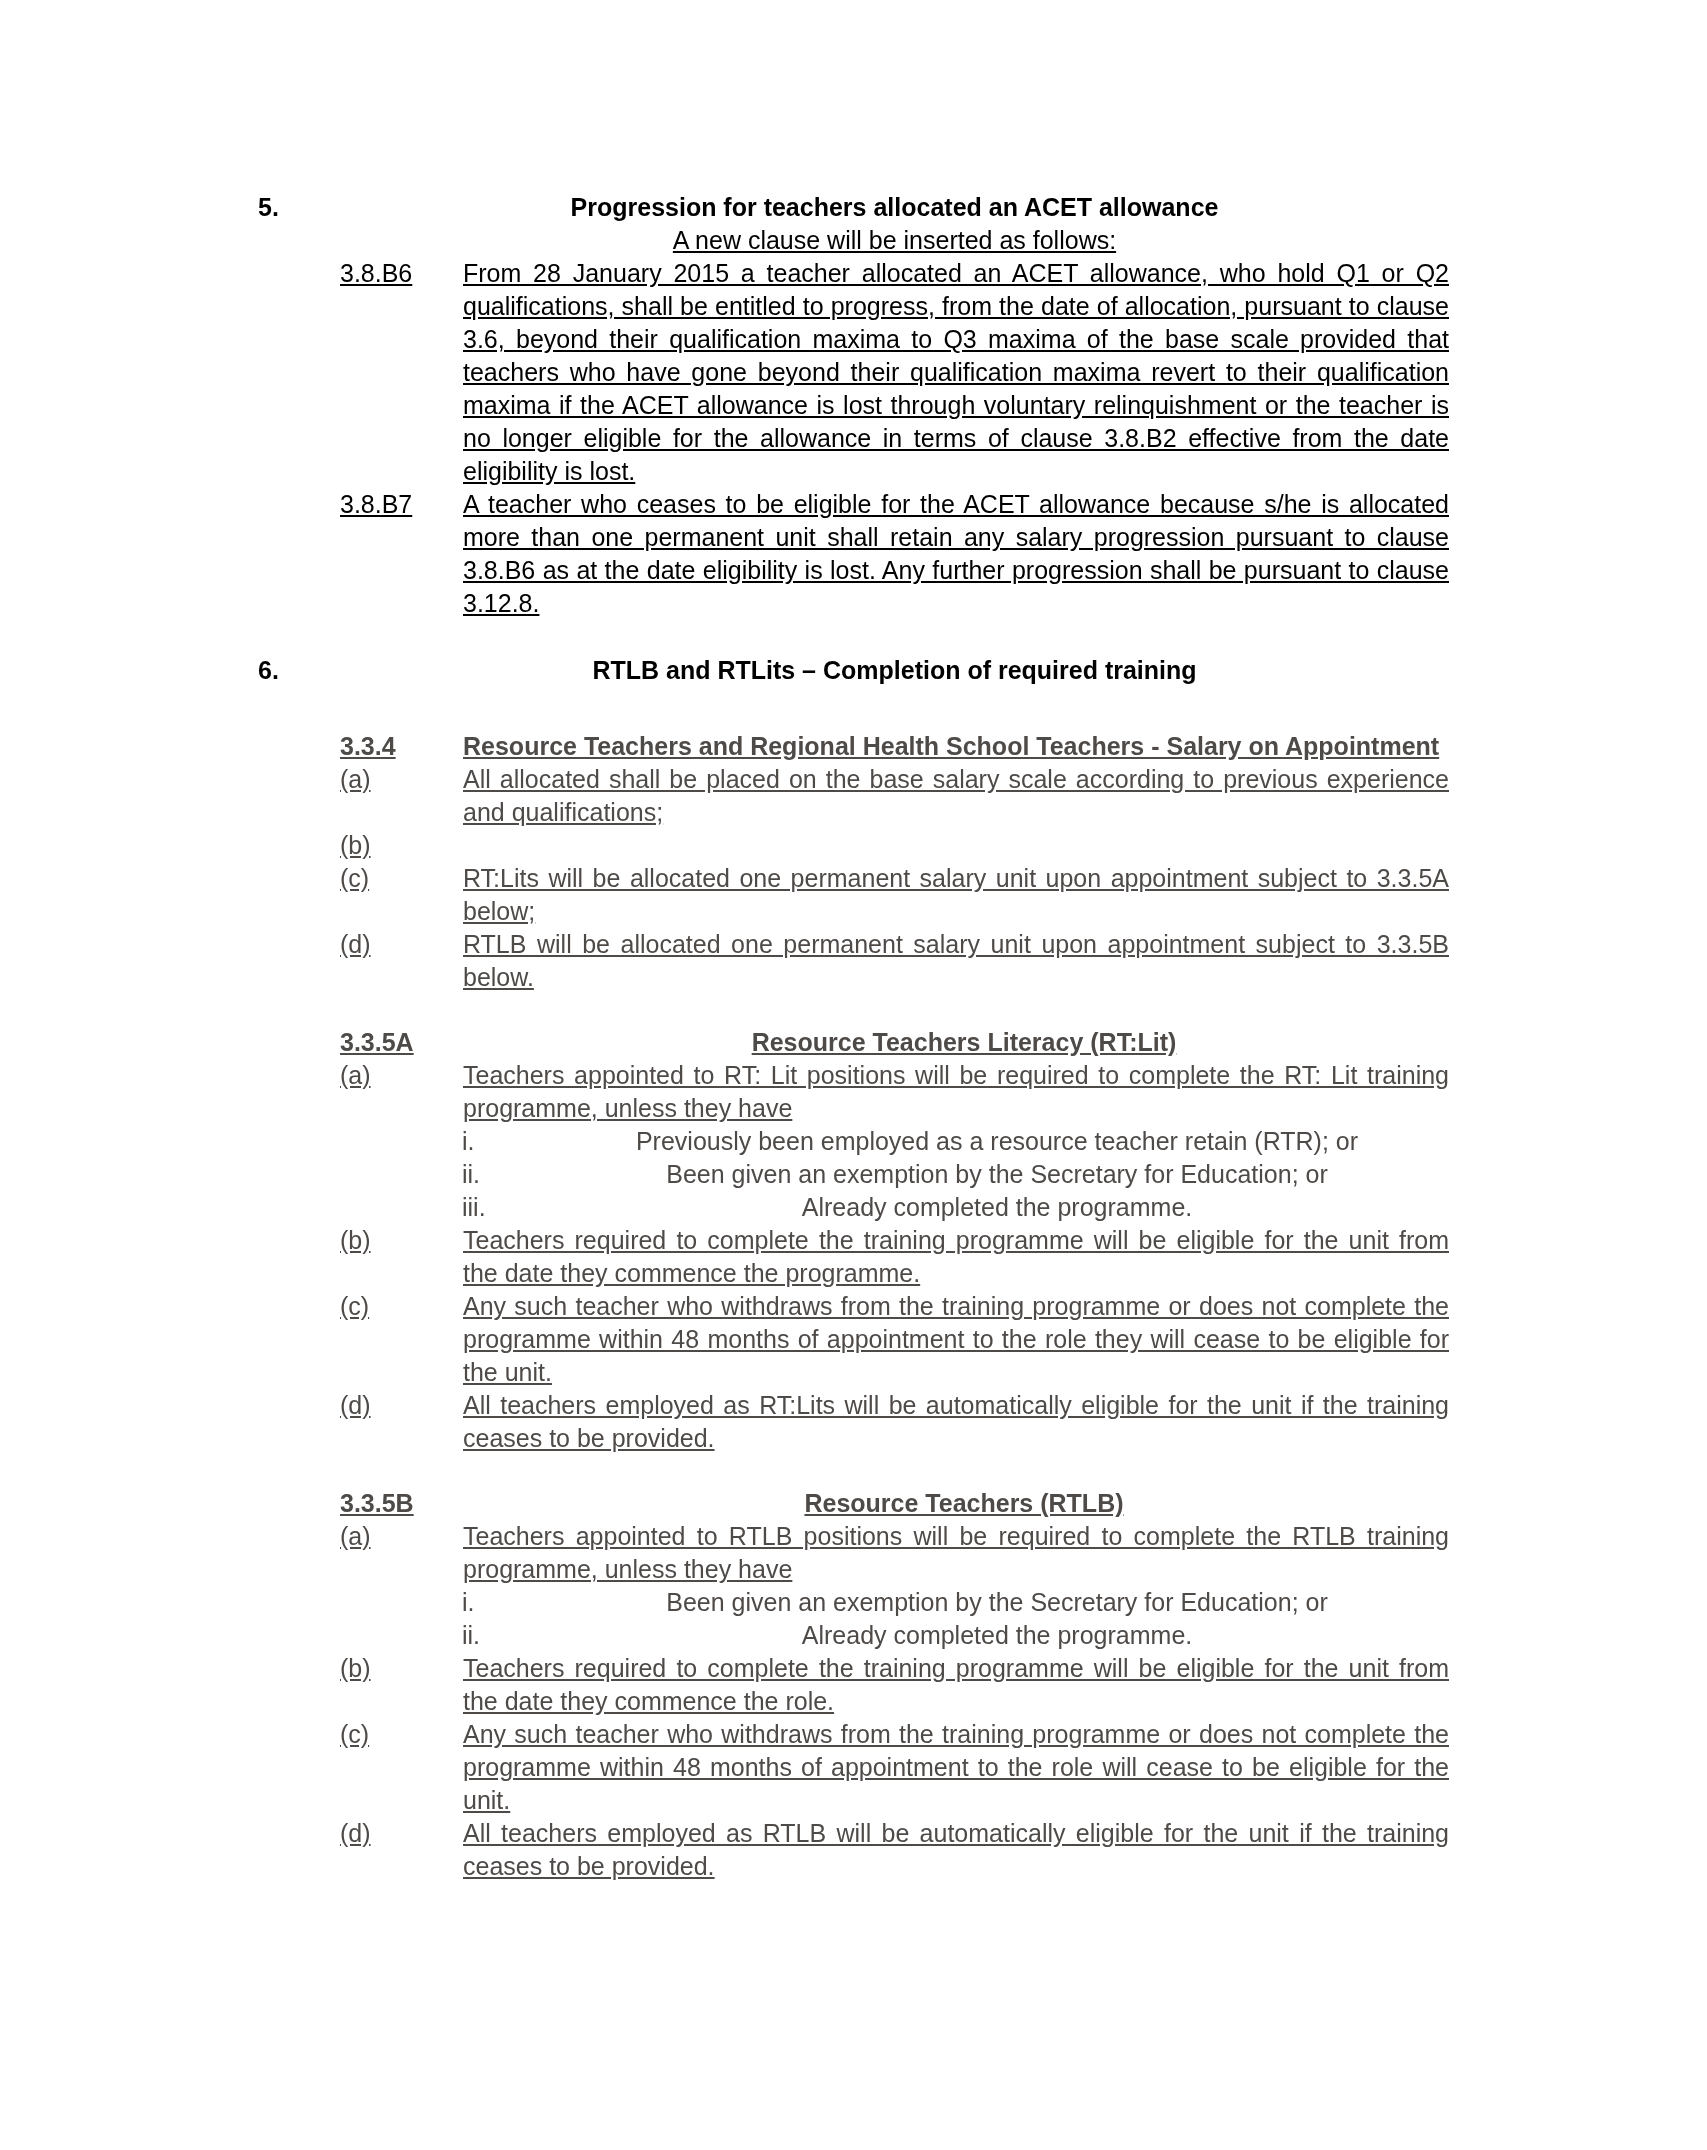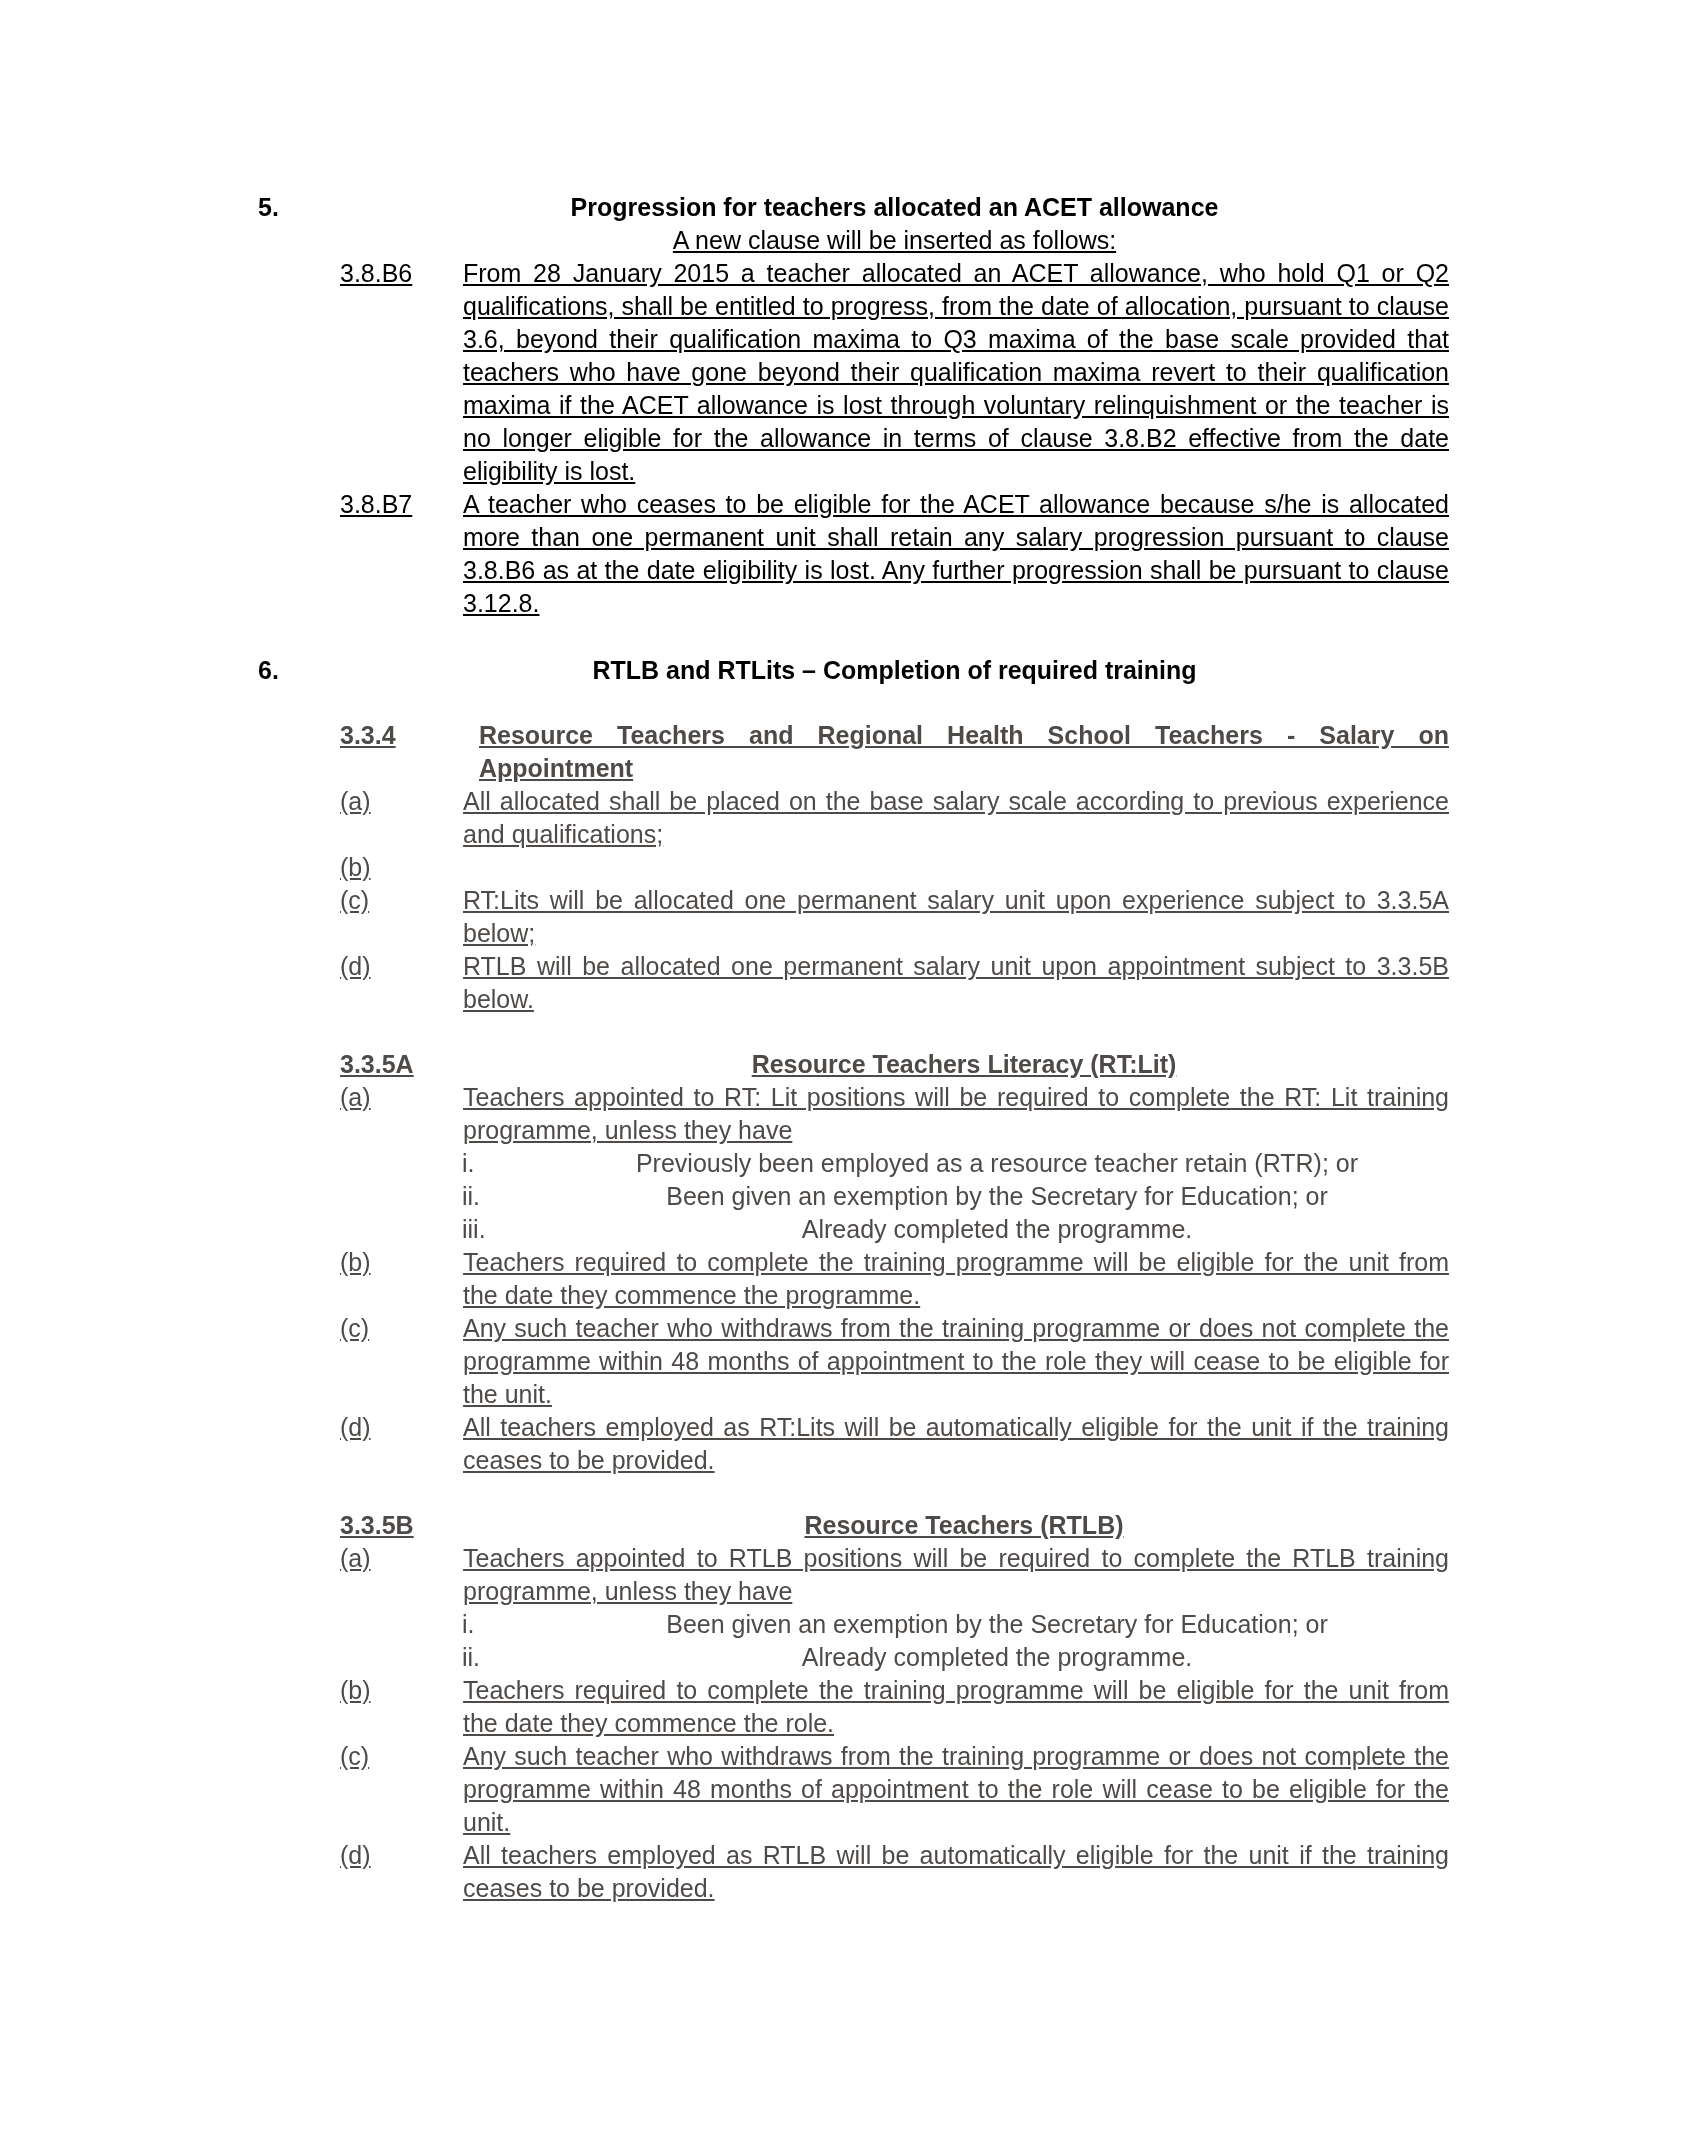--- a/index.html
+++ b/index.html
@@ -24,21 +24,21 @@
   .secnum { flex: 0 0 82px; width: 82px; }
   .lbl    { flex: 0 0 123px; width: 123px; }
   .rlbl   { flex: 0 0 83px; width: 83px; }
   .txt    { flex: 1 1 auto; text-align: justify; }
   .noj    { text-align: center; }
   .bold   { font-weight: bold; }
   .gray   { color: #4e4a48; }
   .indent1 { margin-left: 82px; text-decoration: underline; }  
   .indent2 { margin-left: 204px; }  
   .gap-h6   { margin-top: 34px; }
-  .gap-334  { margin-top: 32px; gap: 16px; }
+  .gap-334  { margin-top: 43px; }
   .gap-blk  { margin-top: 32px; gap: 16px; }
 </style>
 </head>
 <body>
 
 <div class="page">
   <div class="content">
 
     <div class="row">
       <span class="secnum bold">5.</span>
@@ -66,21 +66,21 @@
     </div>
     <div class="row indent1 gray">
       <span class="lbl">(a)</span>
       <p class="txt" style="margin:0">All allocated shall be placed on the base salary scale according to previous experience and qualifications;</p>
     </div>
     <div class="row indent1 gray">
       <span class="lbl">(b)</span>
     </div>
     <div class="row indent1 gray">
       <span class="lbl">(c)</span>
-      <p class="txt" style="margin:0">RT:Lits will be allocated one permanent salary unit upon experience subject to 3.3.5A below;</p>
+      <p class="txt" style="margin:0">RT:Lits will be allocated one permanent salary unit upon appointment subject to 3.3.5A below;</p>
     </div>
     <div class="row indent1 gray">
       <span class="lbl">(d)</span>
       <p class="txt" style="margin:0">RTLB will be allocated one permanent salary unit upon appointment subject to 3.3.5B below.</p>
     </div>
 
     <div class="row indent1 gap-blk gray">
       <span class="lbl bold">3.3.5A</span>
       <p class="txt noj bold" style="margin:0">Resource Teachers Literacy (RT:Lit)</p>
     </div>

